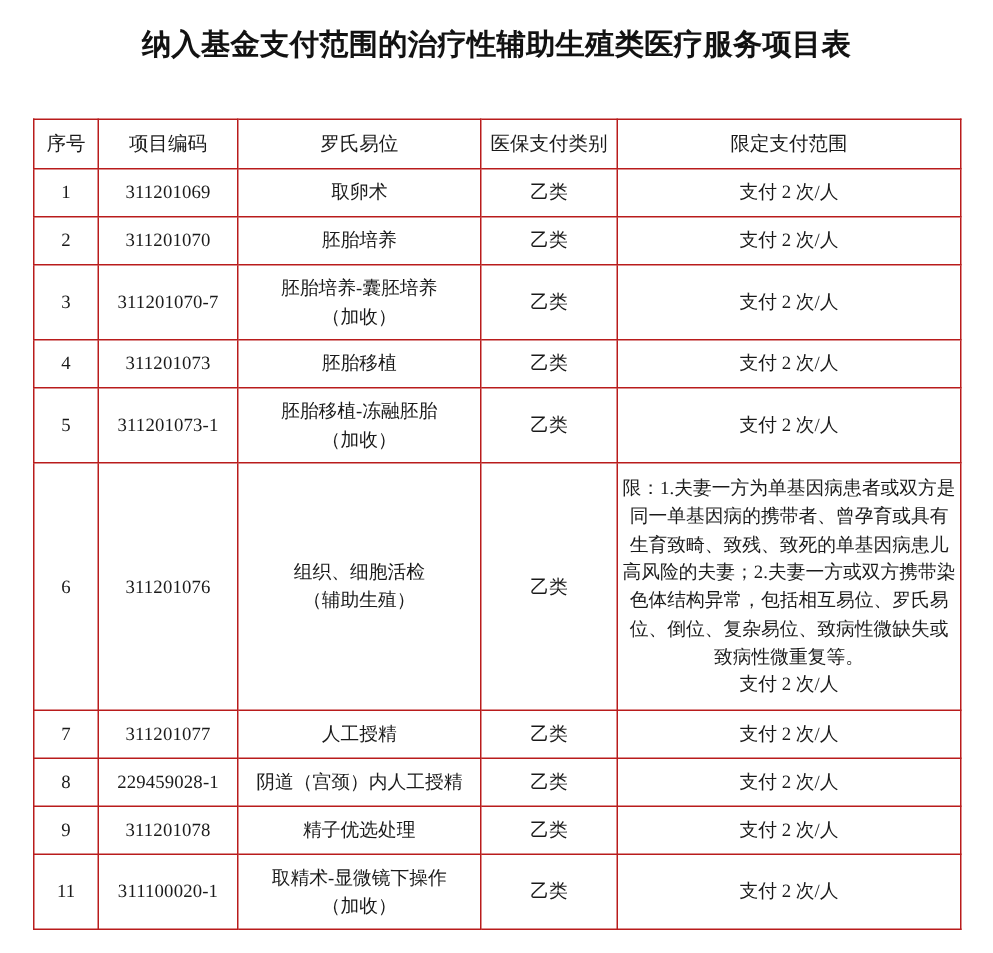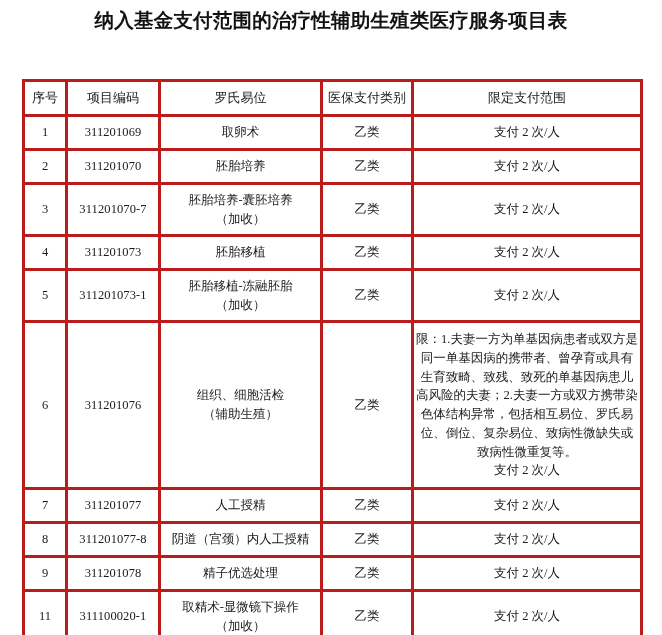--- a/index.html
+++ b/index.html
@@ -16,21 +16,21 @@
     overflow: hidden;
   }
   .page {
     position: relative;
     width: 662px;
     height: 635px;
     box-sizing: border-box;
   }
   .doc-title {
     margin: 0;
-    padding-top: 10px;
+    padding-top: 20px;
     text-align: center;
     font-size: 19.5px;
     font-weight: bold;
     letter-spacing: 0.2px;
     line-height: 1.15;
     color: #121212;
     font-family: "Liberation Serif", "DejaVu Serif", serif;
   }
   .table-wrap {
     position: absolute;
@@ -39,21 +39,21 @@
     width: 618px;
   }
   table.data-table {
     border-collapse: collapse;
     width: 618px;
     table-layout: fixed;
     background: #ffffff;
   }
   table.data-table th,
   table.data-table td {
-    border: 3px solid #b91c1c;
+    border: 1px solid #b91c1c;
     text-align: center;
     vertical-align: middle;
     font-size: 12.5px;
     line-height: 1.5;
     padding: 3px 2px;
     color: #1a1a1a;
     font-family: "Liberation Serif", "DejaVu Serif", serif;
     word-break: break-all;
   }
   table.data-table th {
@@ -187,21 +187,21 @@
           <td class="cell-code">311201077</td>
           <td class="cell-name">
               <span class="nm-line">人工授精</span>
             </td>
           <td class="cell-type">乙类</td>
           <td class="cell-scope">支付 2 次/人</td>
         </tr>
 
         <tr class="row-single">
           <td class="cell-idx">8</td>
-          <td class="cell-code">311201077-8</td>
+          <td class="cell-code">229459028-1</td>
           <td class="cell-name">
               <span class="nm-line">阴道（宫颈）内人工授精</span>
             </td>
           <td class="cell-type">乙类</td>
           <td class="cell-scope">支付 2 次/人</td>
         </tr>
 
         <tr class="row-single">
           <td class="cell-idx">9</td>
           <td class="cell-code">311201078</td>

